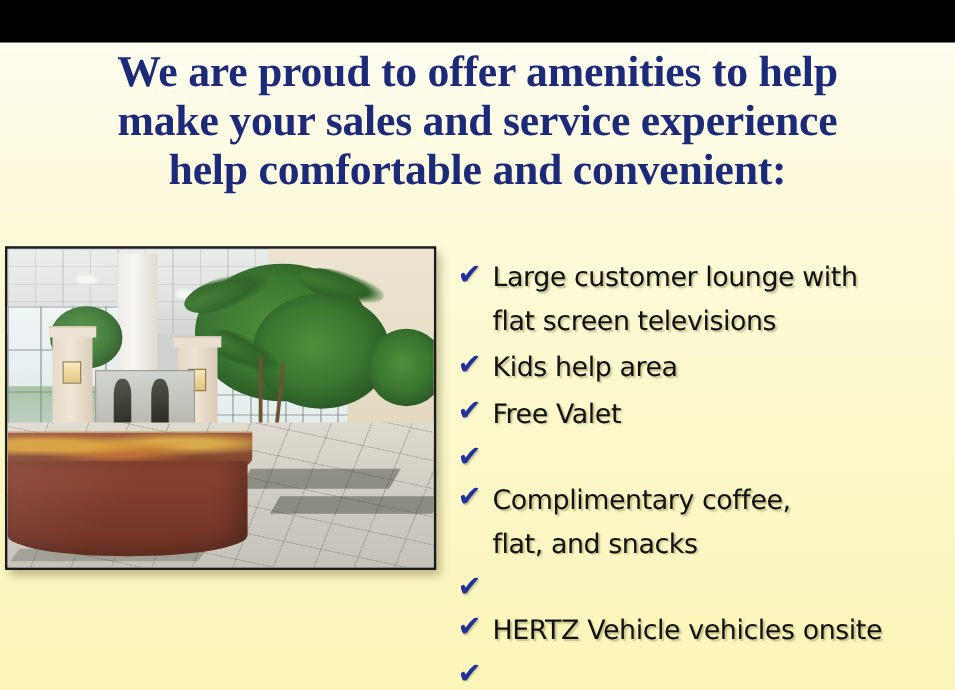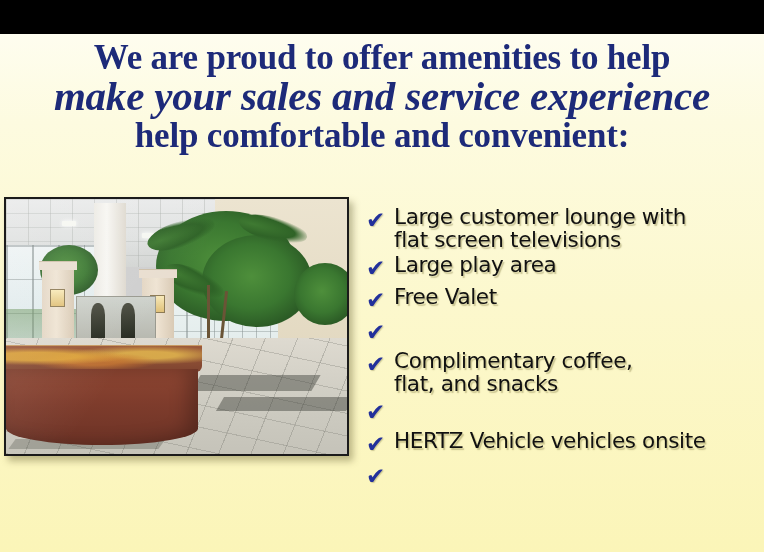--- a/index.html
+++ b/index.html
@@ -33,21 +33,21 @@
     color: #1d2a79;
     font-family: "Liberation Serif", "DejaVu Serif", serif;
     font-weight: bold;
     font-size: 35px;
     line-height: 39px;
     letter-spacing: -0.2px;
     white-space: nowrap;
   }
   #heading .hl { display: block; }
   #heading .hl1 { font-size: 35px; }
-  #heading .hl2 { font-size: 41px; font-style: italic; }
+  #heading .hl2 { font-size: 35px; }
   #heading .hl3 { font-size: 35px; }
 
   
   #photo-frame {
     position: absolute;
     left: 4px;
     top: 197px;
     width: 345px;
     height: 259px;
     border: 2px solid #1b1b1b;
@@ -221,21 +221,21 @@
     line-height: 30px;
     font-weight: bold;
     text-align: left;
     text-shadow: 1px 1px 1px rgba(120,115,60,0.35);
   }
   .btext {
     flex: 1 1 auto;
     color: #111111;
     font-family: "DejaVu Sans", sans-serif;
     font-size: 21.5px;
-    line-height: 23px;
+    line-height: 35px;
     font-weight: normal;
     letter-spacing: -0.35px;
     text-shadow: 1.5px 1.5px 1.2px rgba(135,128,70,0.45);
     white-space: pre-line;
   }
 </style>
 </head>
 <body>
 
 <div id="slide">
@@ -303,21 +303,21 @@
   </div>
 
   <div id="bullets">
     <div class="bullet-row">
       <span class="check">✔</span>
       <span class="btext">Large customer lounge with
 flat screen televisions</span>
     </div>
     <div class="bullet-row">
       <span class="check">✔</span>
-      <span class="btext">Large play area</span>
+      <span class="btext">Kids help area</span>
     </div>
     <div class="bullet-row">
       <span class="check">✔</span>
       <span class="btext">Free Valet</span>
     </div>
     <div class="bullet-row">
       <span class="check">✔</span>
     </div>
     <div class="bullet-row">
       <span class="check">✔</span>

